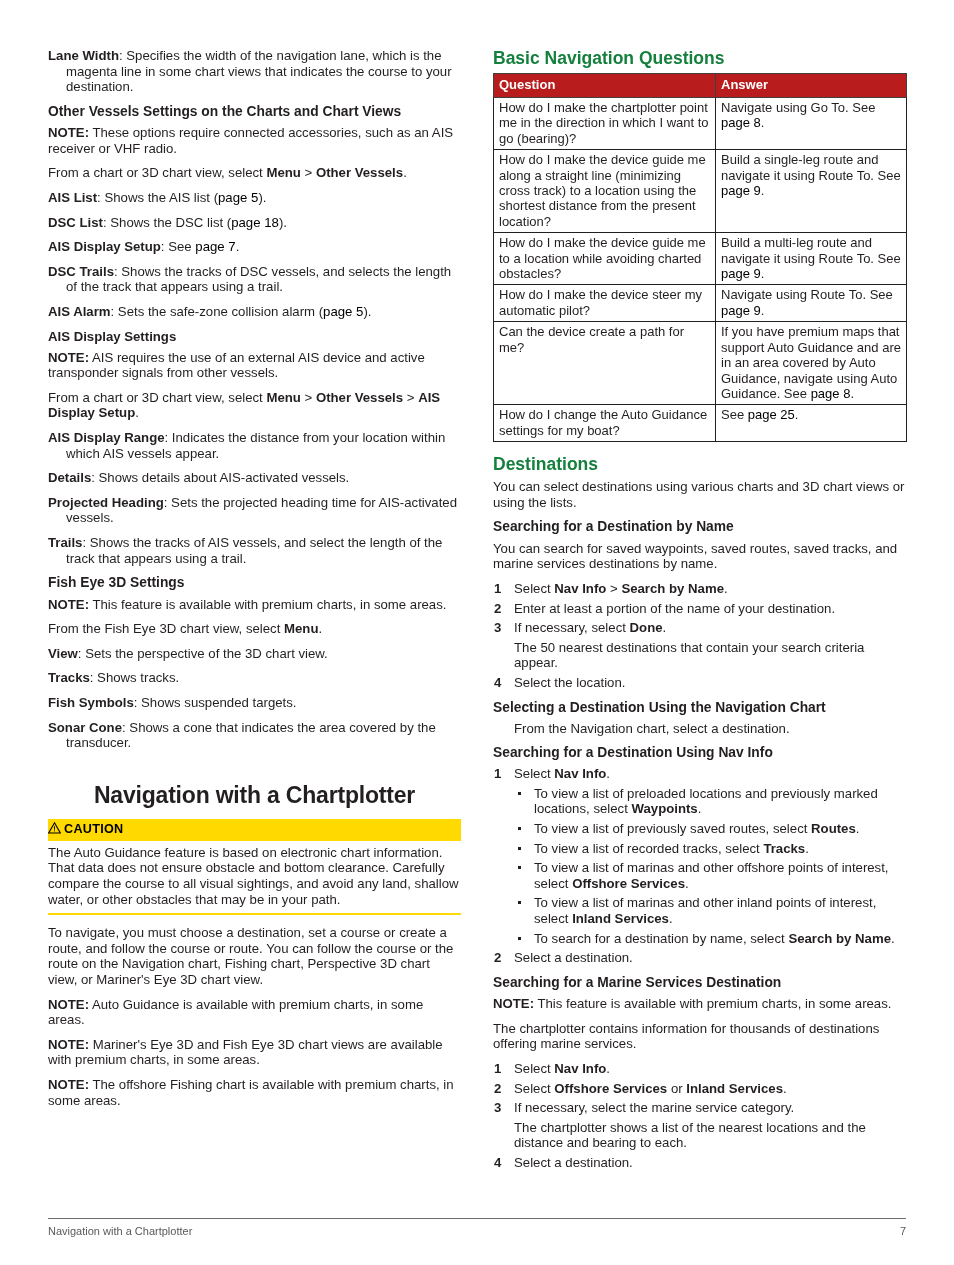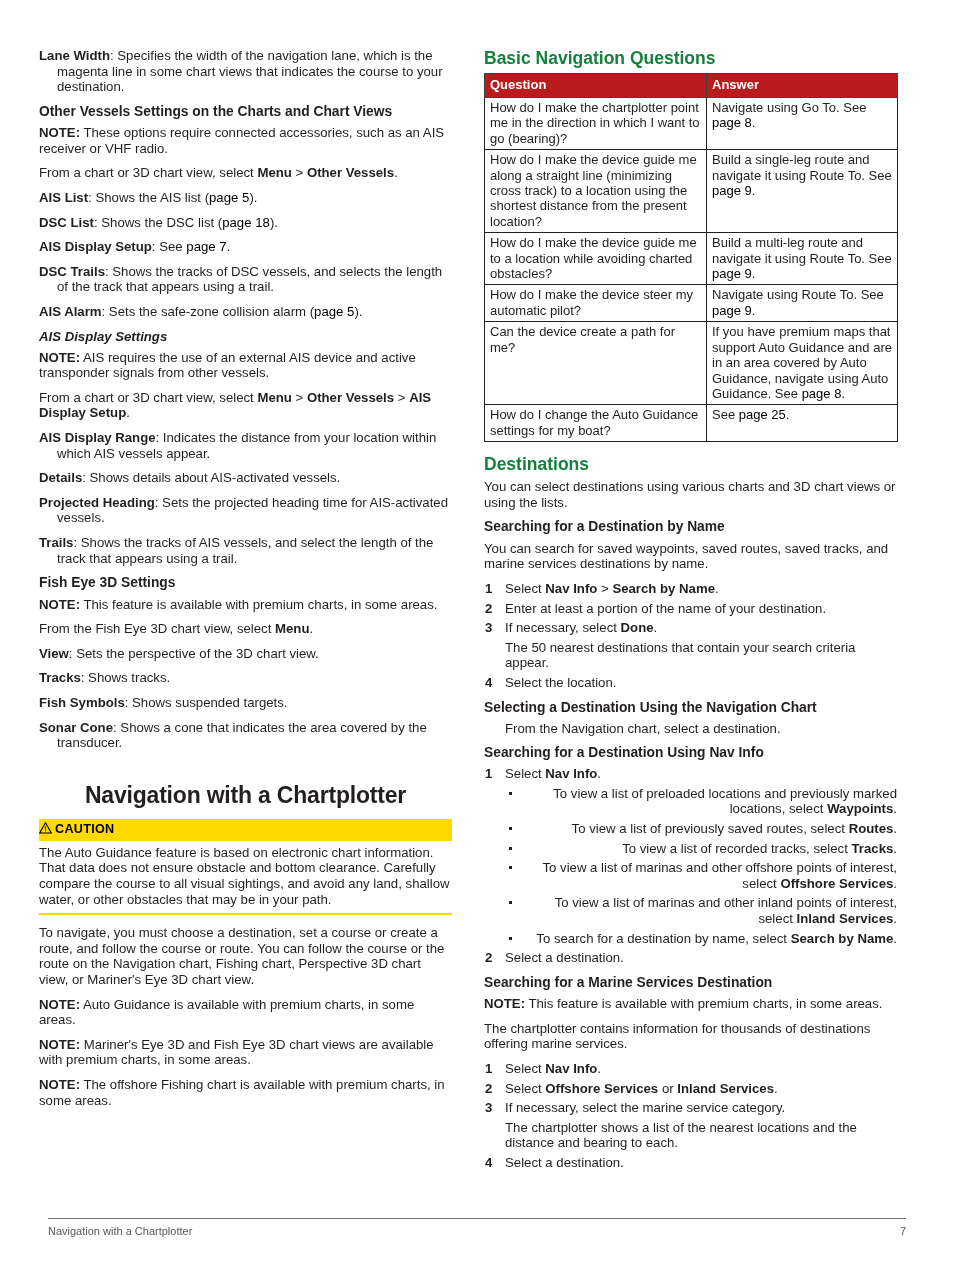--- a/index.html
+++ b/index.html
@@ -16,21 +16,21 @@
     overflow: hidden;
   }
   .page {
     position: absolute;
     left: 0; top: 0;
     width: 954px;
     height: 1265px;
   }
   .columns {
     position: absolute;
-    left: 39px;
+    left: 48px;
     top: 48px;
     width: 858px;
     display: flex;
     gap: 32px;
   }
   .col {
     width: 413px;
   }
 
   
@@ -61,21 +61,20 @@
     line-height: 16.5px;
     font-weight: bold;
     color: #231f20;
   }
   h3.sec-black.tight { margin-top: 7px; }
   h4.sec-ital {
     margin: 8px 0 5px 0;
     font-size: 13.2px;
     line-height: 16px;
     font-weight: bold;
-    font-style: italic;
     color: #231f20;
   }
   h1.chapter {
     margin: 30px 0 10px 0;
     font-size: 23px;
     line-height: 28px;
     font-weight: bold;
     text-align: center;
     color: #231f20;
     letter-spacing: -0.2px;
@@ -159,21 +158,20 @@
   .substep {
     padding-left: 21px;
     font-size: 13.2px;
     line-height: 15.6px;
     margin: 4px 0 4px 0;
   }
   ul.bullets {
     margin: 3px 0 4px 0;
     padding: 0 0 0 21px;
     list-style: none;
-    text-align: right;
   }
   ul.bullets > li {
     position: relative;
     padding-left: 20px;
     margin-bottom: 4px;
     font-size: 13.2px;
     line-height: 15.6px;
   }
   ul.bullets > li:before {
     content: "";

